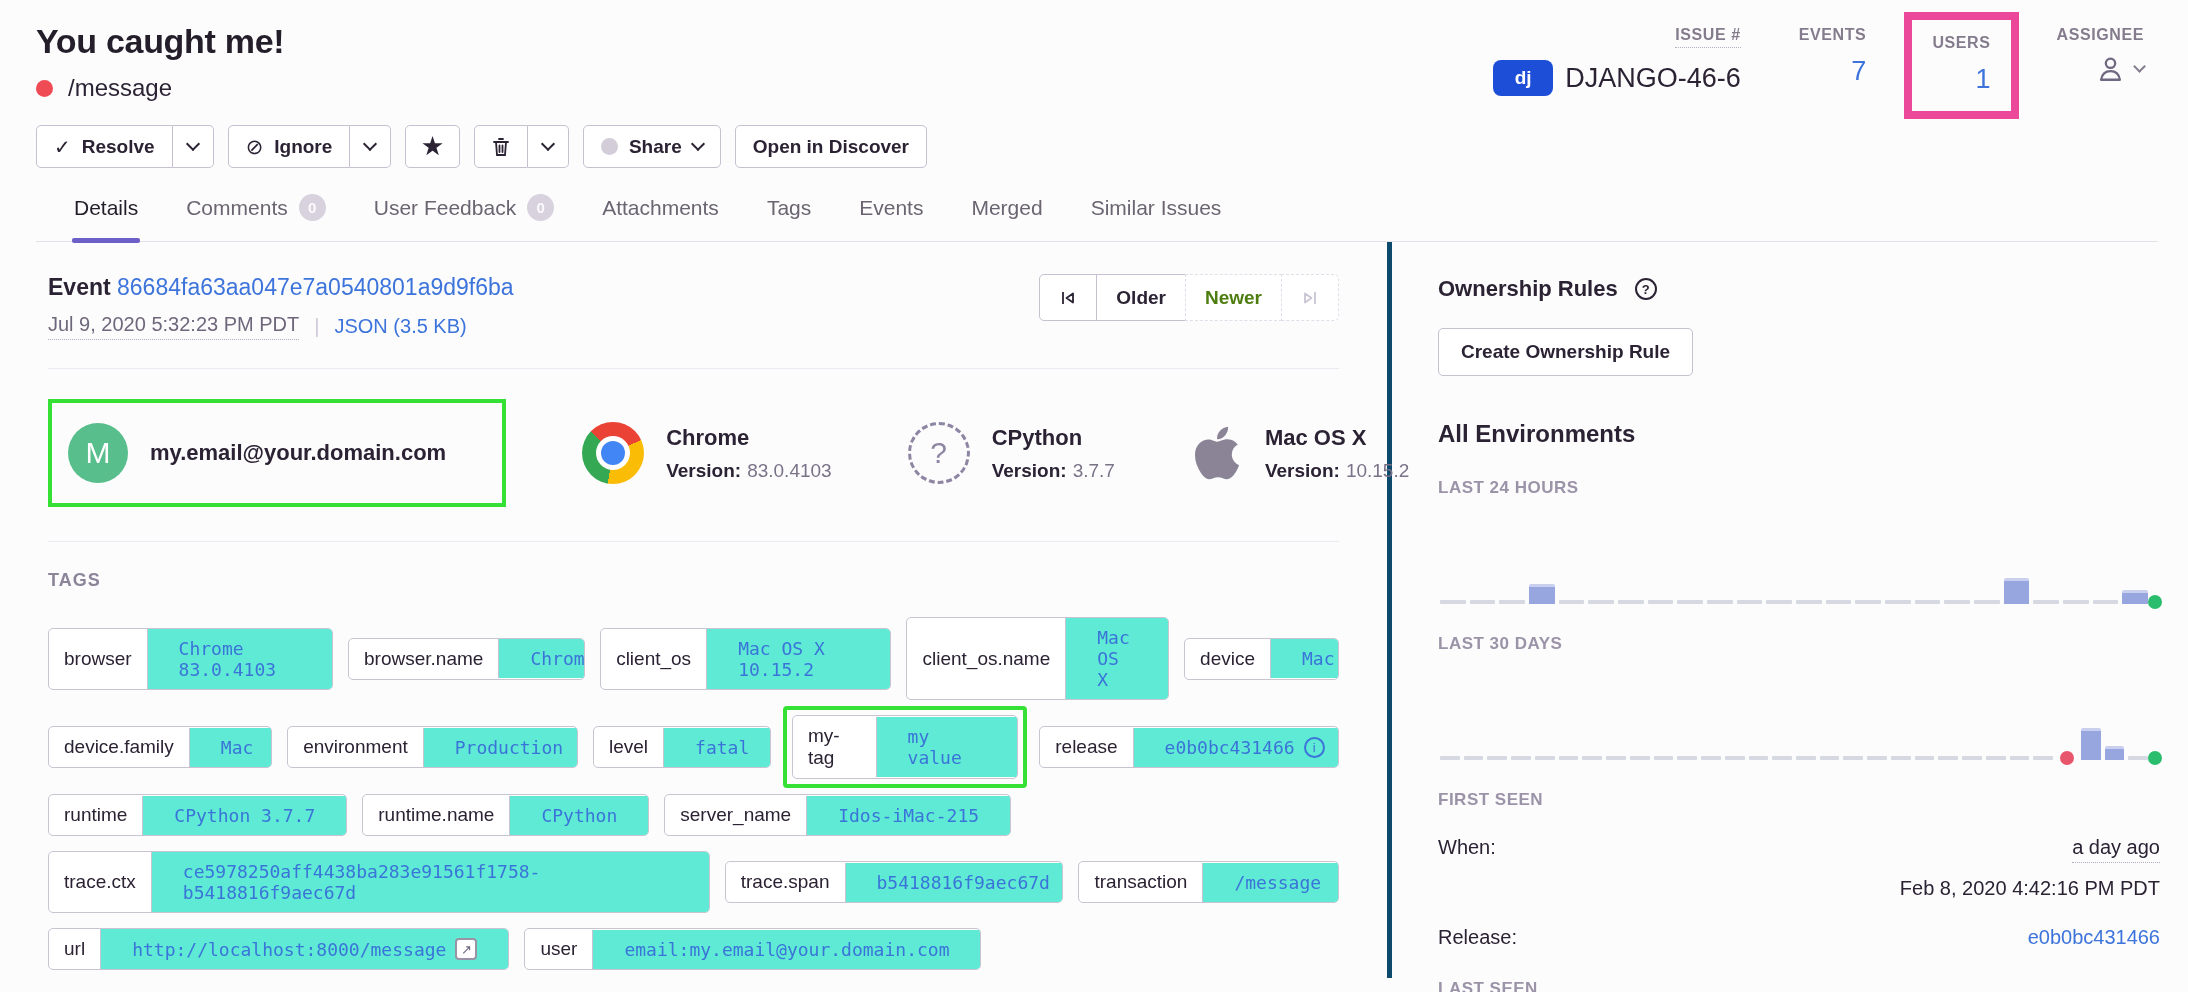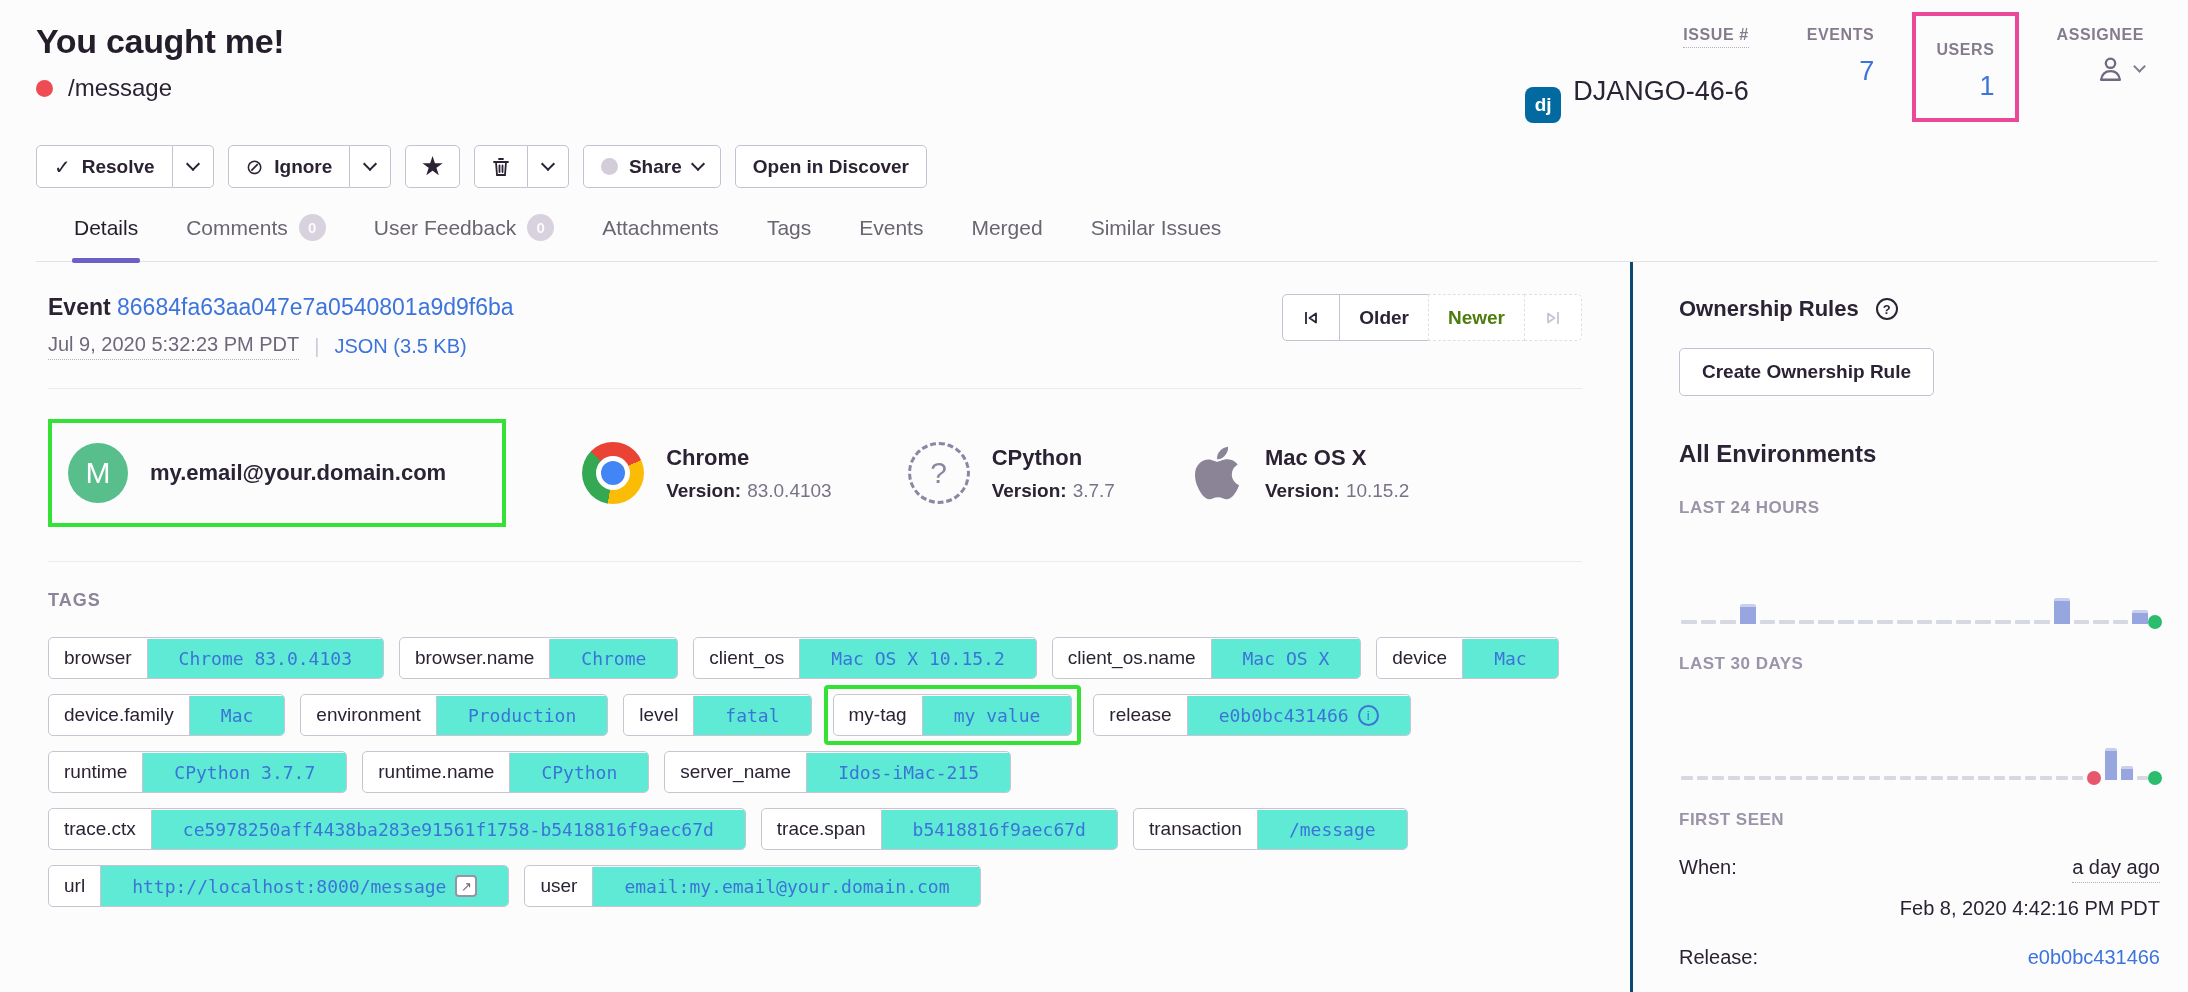--- a/index.html
+++ b/index.html
@@ -16,24 +16,24 @@
   .page-title { font-size:34px; font-weight:700; margin:0; color:#241e2a; letter-spacing:-0.3px; }
   .culprit { display:flex; align-items:center; gap:15px; font-size:24px; margin-top:13px; }
   .level-dot { width:17px; height:17px; border-radius:50%; background:#ef4b54; flex:0 0 auto; }
 
   .header-stats { display:flex; gap:58px; align-items:flex-start; padding-right:14px; margin-top:4px; }
   .stat { text-align:right; }
   .stat-label { font-size:16px; font-weight:700; color:#847b8c; letter-spacing:0.6px; }
   .stat-label.dotted { display:inline-block; border-bottom:1px dotted #b3adbd; padding-bottom:3px; }
   .stat-value { font-size:27px; margin-top:12px; display:flex; align-items:center; justify-content:flex-end; gap:12px; }
   .stat-value.blue { color:#3d74db; display:block; }
-  .dj-badge { width:36px; height:36px; background:#0369a1; color:#fff; border-radius:8px;
+  .dj-badge { width:60px; height:36px; background:#1d4ed8; color:#fff; border-radius:8px;
               display:inline-flex; align-items:center; justify-content:center;
-              font-size:19px; font-weight:700;margin-top:27px; }
-  .stat.annotated { border:4px solid #ec4899; padding:25px 20px 16px; margin:-14px -20px -16px; }
+              font-size:19px; font-weight:700; }
+  .stat.annotated { border:8px solid #ec4899; padding:14px 20px 16px; margin:-14px -20px -16px; }
   .assignee-value { display:flex; align-items:center; justify-content:flex-end; gap:8px; margin-top:8px; }
   .chev { display:inline-block; width:10px; height:10px; border-right:2.4px solid #2b2233;
           border-bottom:2.4px solid #2b2233; transform:rotate(45deg); margin-top:-5px; }
   .chev.gray { border-color:#847b8c; width:9px; height:9px; }
 
   
   .action-bar { display:flex; gap:14px; margin:22px 0 0; padding-left:0; }
   .btn { display:inline-flex; align-items:center; gap:11px; height:43px; padding:0 17px;
          background:#fff; border:1px solid #c6c0d0; border-radius:5px;
          font-family:inherit; font-size:19px; font-weight:700; color:#2b2233; cursor:pointer; }
@@ -51,21 +51,21 @@
   .tab { position:relative; display:flex; align-items:center; gap:11px;
          font-size:21px; color:#6b6471; padding:12px 2px 20px; cursor:pointer; }
   .tab.active { color:#241e2a; }
   .tab.active::after { content:""; position:absolute; left:0; right:0; bottom:-2px; height:5px;
                        background:#6c5fc7; border-radius:2px; }
   .tab-badge { width:27px; height:27px; border-radius:50%; background:#d7d2dd; color:#fbfafc;
                display:flex; align-items:center; justify-content:center; font-size:15px; font-weight:700; }
 
   
   .content { display:flex; align-items:stretch; height:736px; }
-  .main { width:1633px; border-right:3px solid #0c4a6e; padding:32px 48px 0; }
+  .main { width:1392px; border-right:5px solid #0c4a6e; padding:32px 48px 0; }
   .sidebar { flex:1; padding:34px 28px 0 46px; }
 
   
   .event-header { display:flex; justify-content:space-between; align-items:flex-start;
                   padding-bottom:28px; border-bottom:1px solid #eceaf0; }
   .event-title { font-size:23px; font-weight:700; }
   .event-id { color:#3d74db; font-weight:400; }
   .event-meta { display:flex; align-items:center; gap:15px; font-size:20px; color:#6f677b; margin-top:12px; }
   .event-date { border-bottom:1px dotted #b3adbd; padding-bottom:3px; }
   .meta-sep { color:#cfcad6; }

